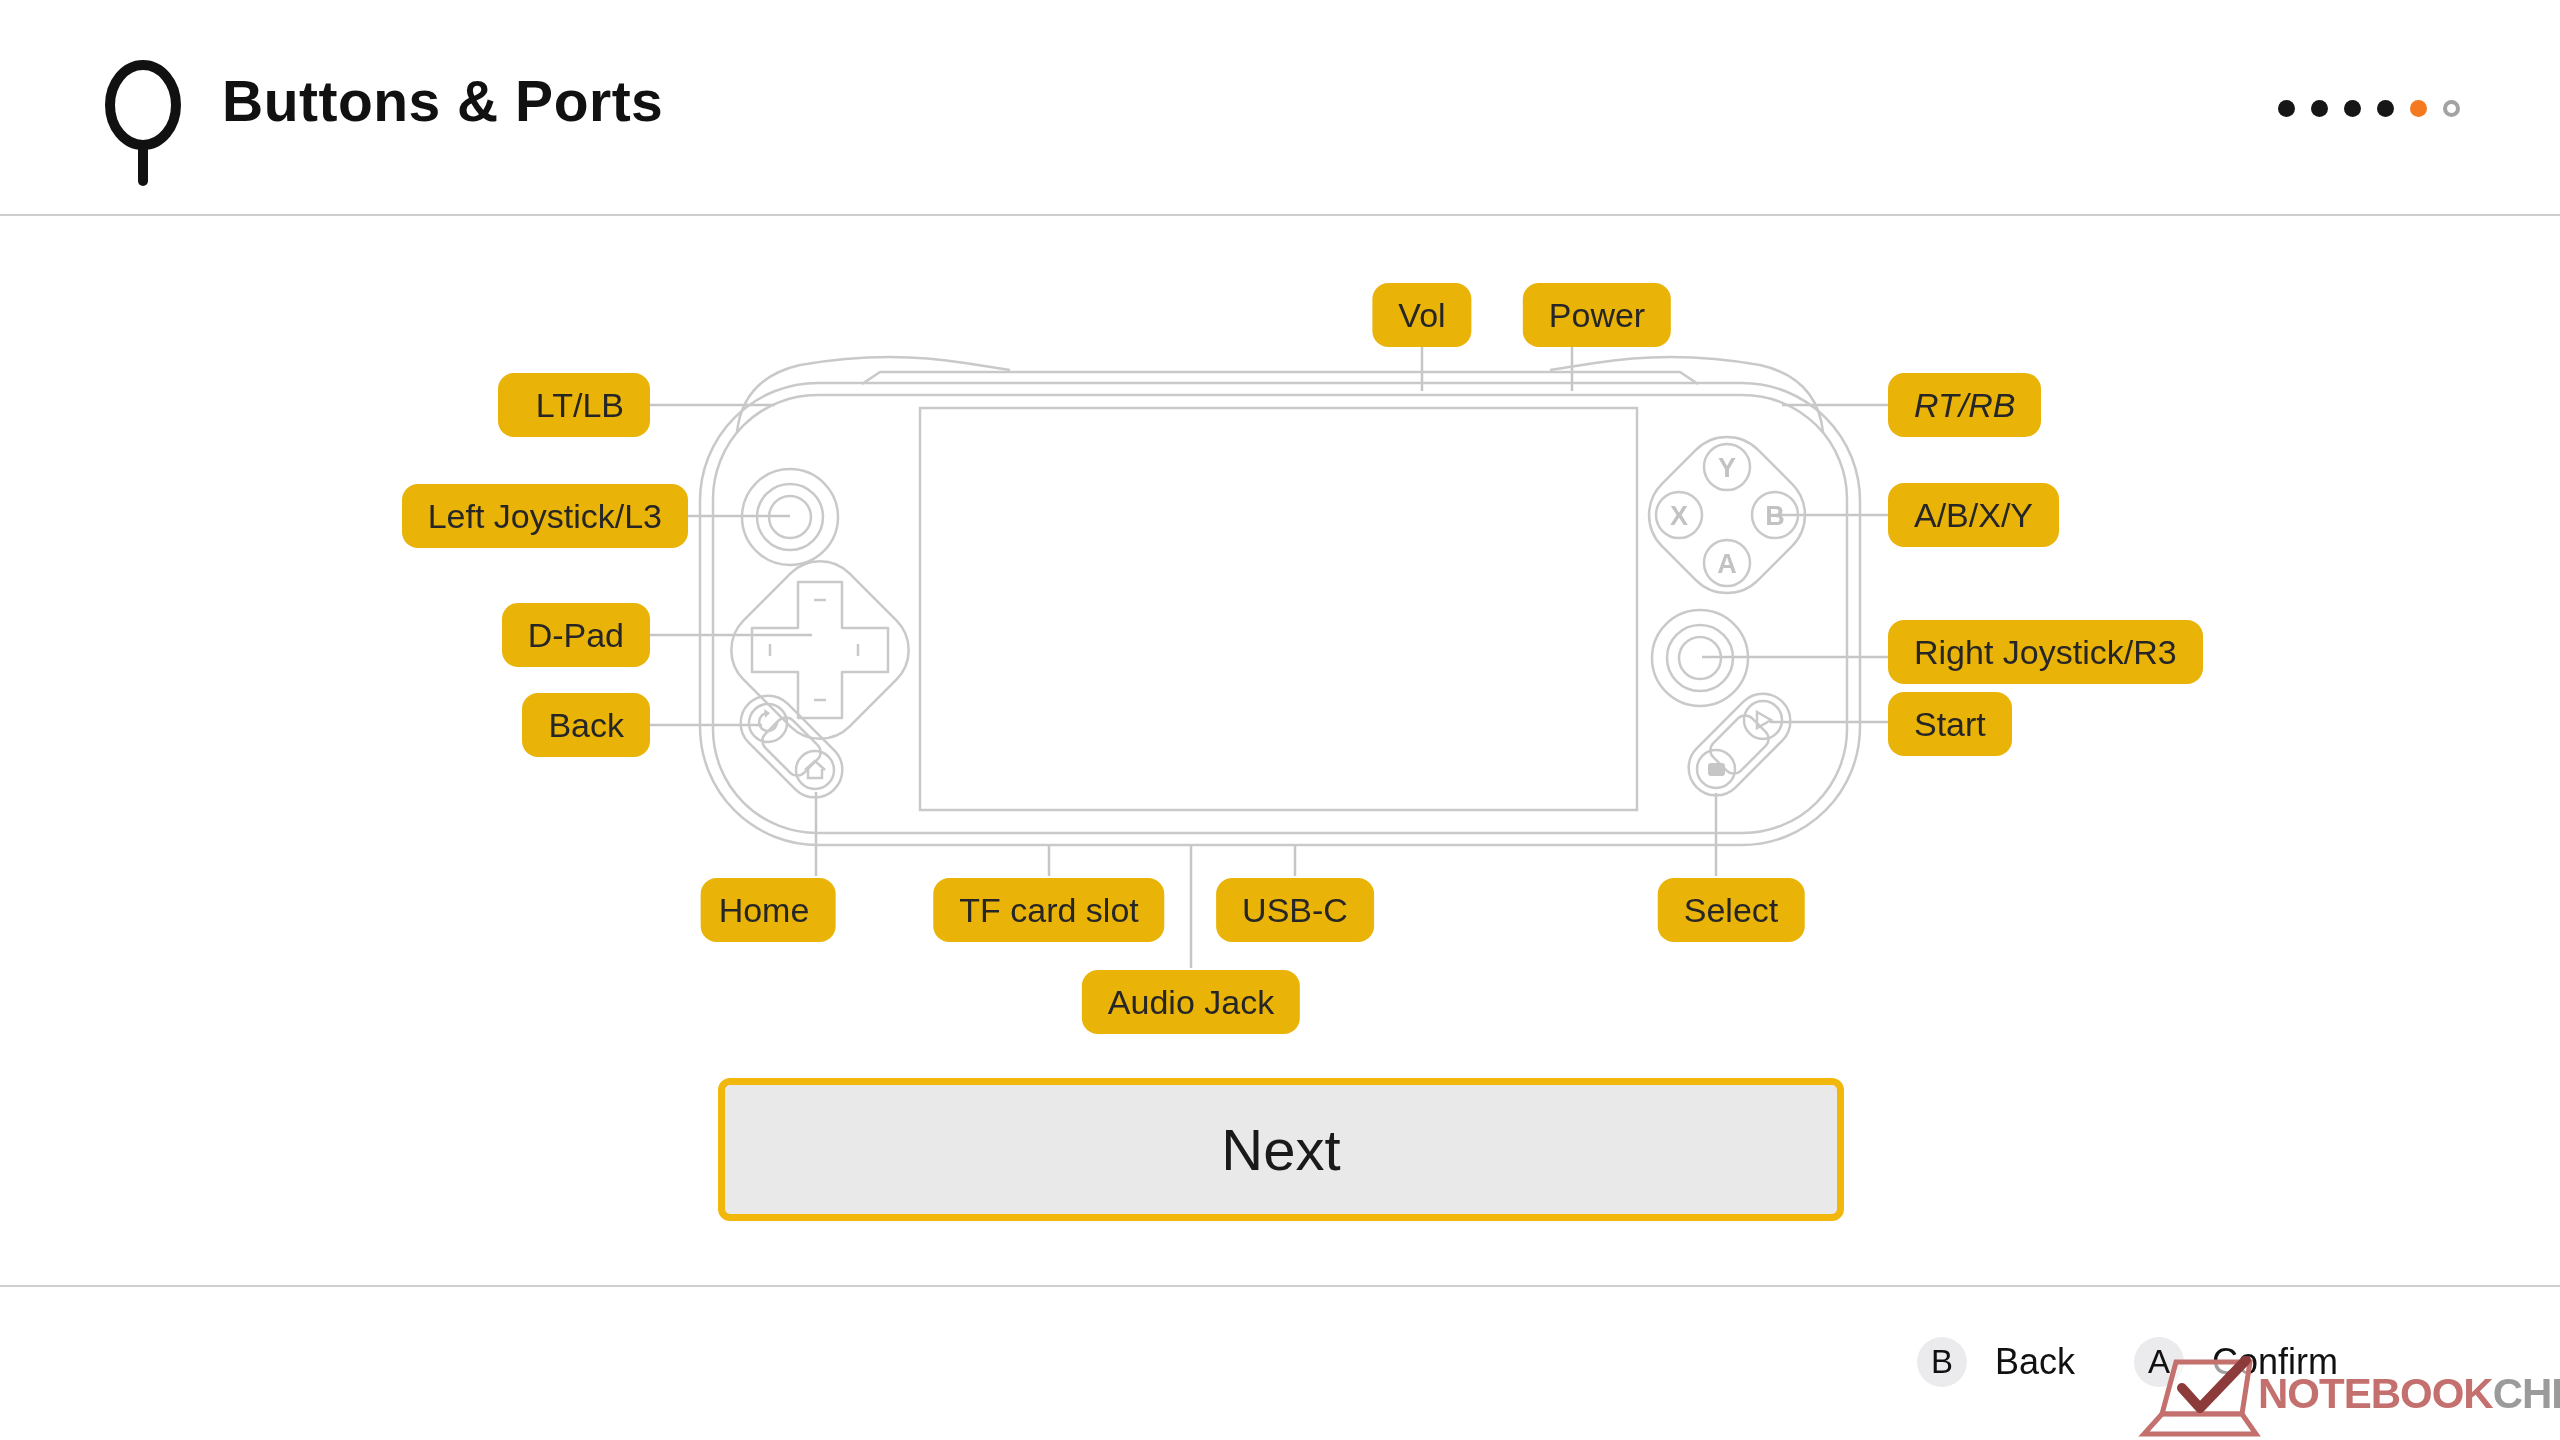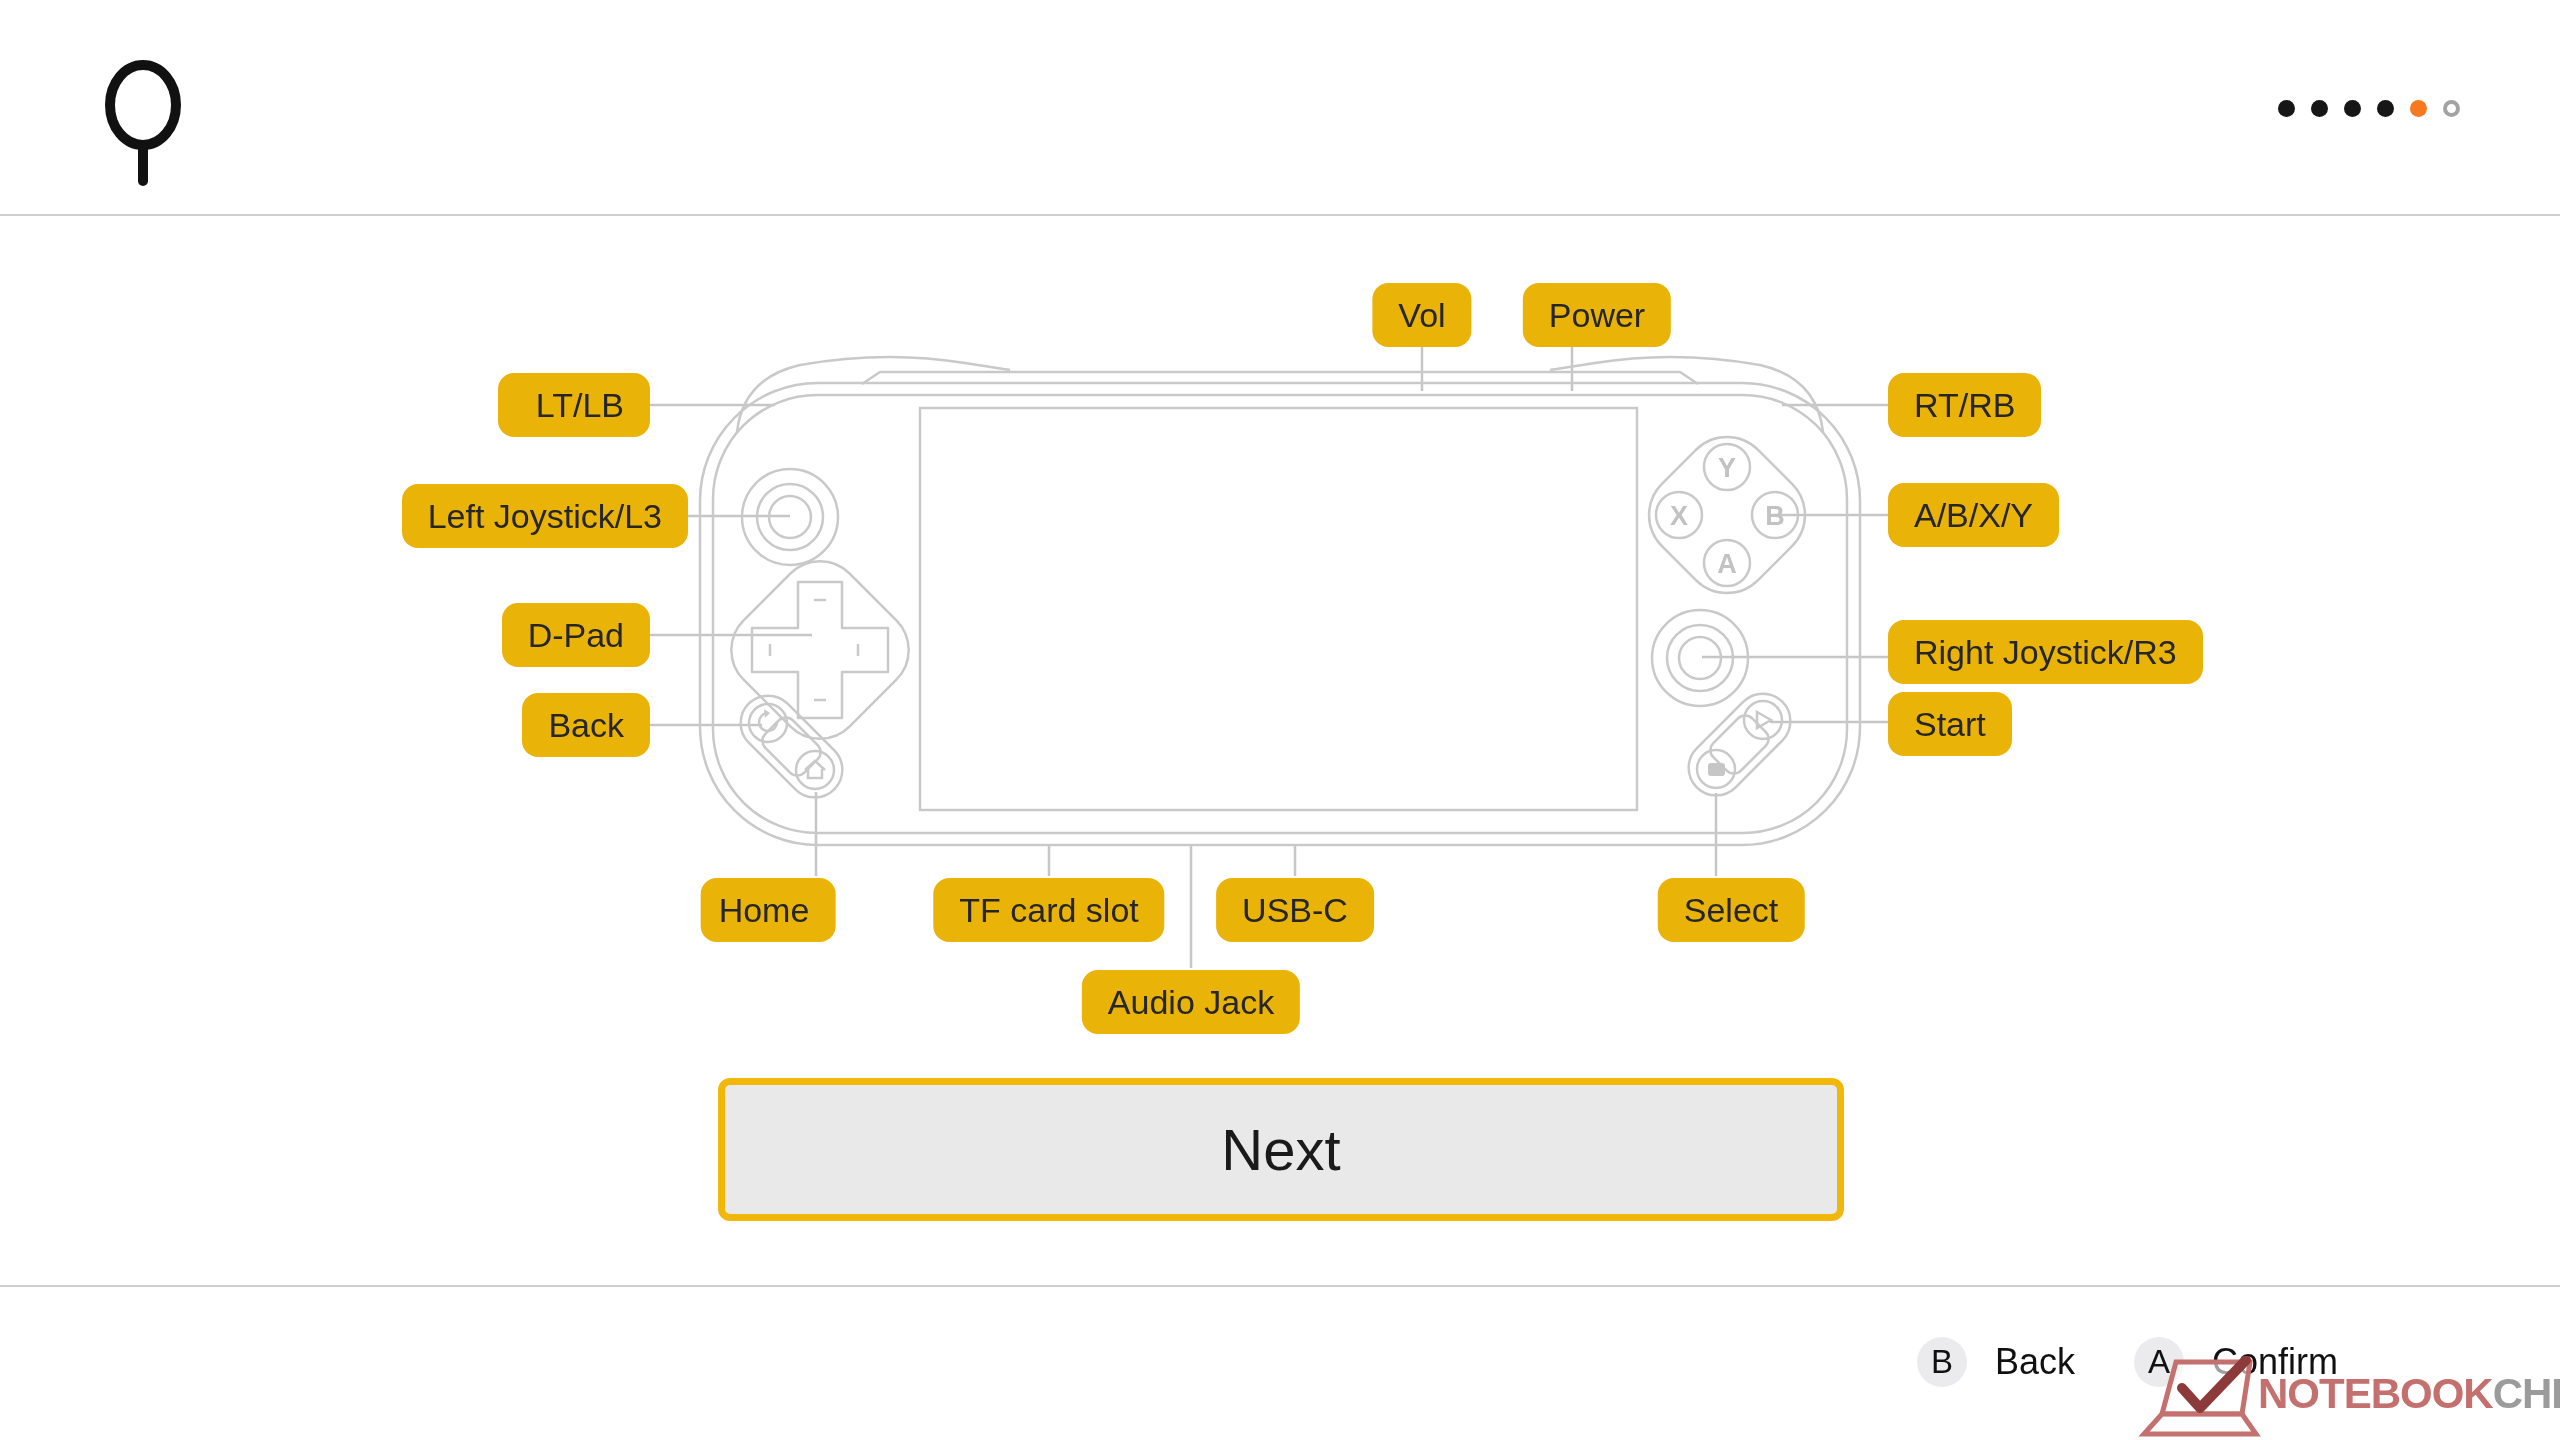--- a/index.html
+++ b/index.html
@@ -34,21 +34,21 @@
     background: #eab308; border-radius: 16px;
     display: flex; align-items: center; justify-content: center;
     padding: 0 26px; font-size: 34px; color: #262626; white-space: nowrap;
   }
   
   .lbl-ltlb   { right: 1910px; top: 373px; padding-left: 38px; }
   .lbl-ljoy   { right: 1872px; top: 484px; }
   .lbl-dpad   { right: 1910px; top: 603px; }
   .lbl-back   { right: 1910px; top: 693px; }
   
-  .lbl-rtrb   { left: 1888px; top: 373px; }
+  .lbl-rtrb   { left: 1888px; top: 373px; font-style: italic; }
   .lbl-abxy   { left: 1888px; top: 483px; }
   .lbl-rjoy   { left: 1888px; top: 620px; }
   .lbl-start  { left: 1888px; top: 692px; }
   
   .lbl-vol    { left: 1422px; top: 283px; transform: translateX(-50%); }
   .lbl-power  { left: 1572px; top: 283px; transform: translateX(-50%); margin-left: 25px; }
   
   .lbl-home   { left: 768px;  top: 878px; transform: translateX(-50%); padding-left: 18px; }
   .lbl-tf     { left: 1049px; top: 878px; transform: translateX(-50%); }
   .lbl-usbc   { left: 1295px; top: 878px; transform: translateX(-50%); }
@@ -83,20 +83,21 @@
   }
 </style>
 </head>
 <body>
 
 <div class="header">
   <svg class="logo" width="86" height="134" viewBox="0 0 86 134">
     <ellipse cx="40" cy="50" rx="33" ry="40" fill="none" stroke="#111" stroke-width="10"></ellipse>
     <line x1="40" y1="92" x2="40" y2="126" stroke="#111" stroke-width="10" stroke-linecap="round"></line>
   </svg>
+  <div class="page-title">Buttons &amp; Ports</div>
   <div class="dots">
       <span class="dot" style="background: rgb(22, 22, 22);"></span>
       <span class="dot" style="background: rgb(22, 22, 22);"></span>
       <span class="dot" style="background: rgb(22, 22, 22);"></span>
       <span class="dot" style="background: rgb(22, 22, 22);"></span>
       <span class="dot" style="background: rgb(244, 121, 31);"></span>
       <span class="dot" style="background: rgb(255, 255, 255); border: 4.5px solid rgb(163, 163, 163);"></span>
     </div>
   <div class="divider top"></div>
 </div>

